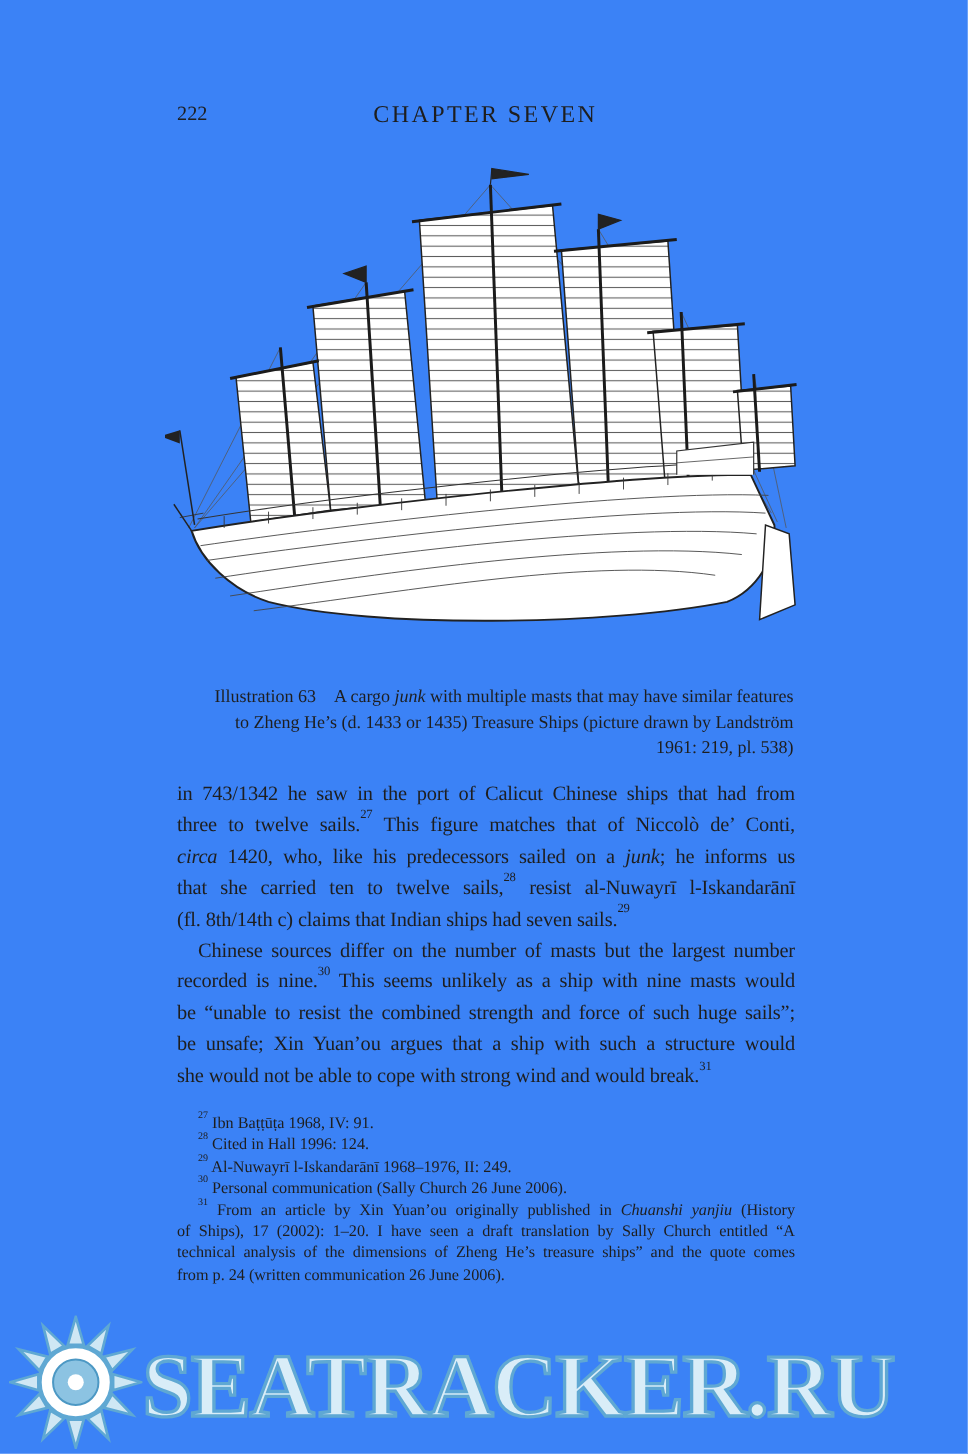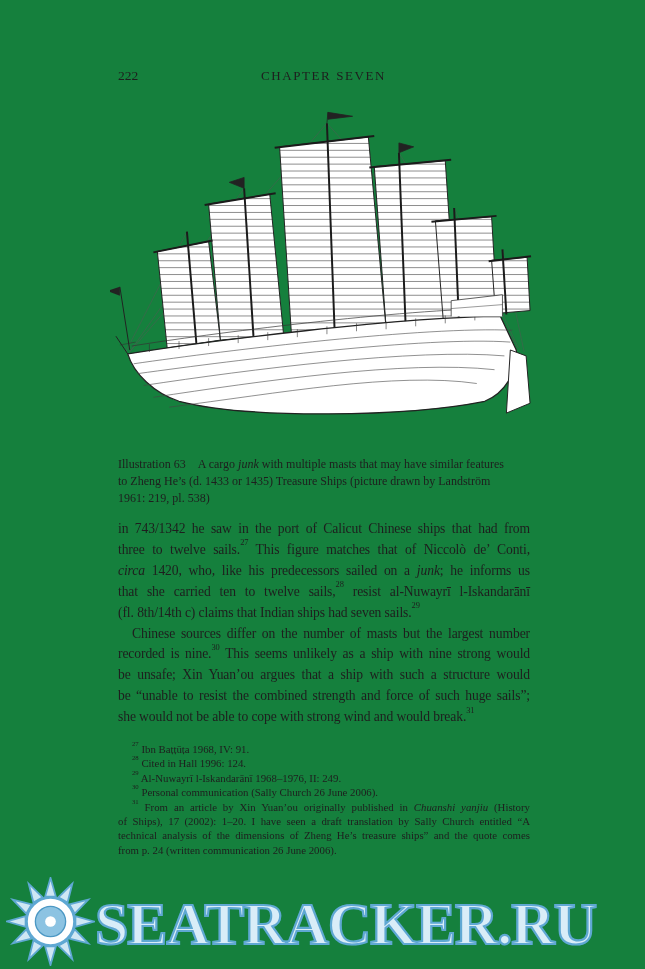--- a/index.html
+++ b/index.html
@@ -1,28 +1,28 @@
 <!DOCTYPE html>
 <html><head>
 <meta charset="utf-8">
 <style>
   html,body{margin:0;padding:0;}
   body{width:645px;height:969px;background:#ffffff;overflow:hidden;
        font-family:"Liberation Serif","DejaVu Serif",serif;color:#1e1e1e;}
-  .page{position:relative;width:645px;height:969px;background:#15803d;}
+  .page{position:relative;width:645px;height:969px;background:#3b82f6;}
 
   .pg-header{position:absolute;top:68px;left:118px;width:411px;height:18px;}
   .pagenum{position:absolute;left:0;top:0;font-size:13.5px;}
-  .chapter{display:block;text-align:center;font-size:13px;letter-spacing:1.6px;}
+  .chapter{display:block;text-align:center;font-size:16px;letter-spacing:1.6px;}
 
   .figure{position:absolute;top:104px;left:110px;width:424px;height:348px;}
   .figure svg{display:block;width:100%;height:100%;}
 
   .caption{position:absolute;top:456px;left:118px;width:411px;
-           font-size:12px;line-height:16.8px;text-align:left;}
+           font-size:12px;line-height:16.8px;text-align:right;}
 
   .bodytext{position:absolute;top:519px;left:118px;width:412px;
             font-size:13.6px;line-height:20.9px;letter-spacing:-0.1px;}
 
   .footnotes{position:absolute;top:742px;left:118px;width:412px;
              font-size:10.8px;line-height:14.4px;}
 
   .tline{white-space:nowrap;}
   .just{white-space:normal;text-align:justify;text-align-last:justify;}
   .ind{text-indent:14px;}
@@ -159,23 +159,23 @@
   <div class="bodytext">
     <div>
         <div class="tline just"><span>in 743/1342 he saw in the port of Calicut Chinese ships that had from</span></div>
         <div class="tline just"><span>three to twelve sails.</span><sup>27</sup><span> This figure matches that of Niccolò de’ Conti,</span></div>
         <div class="tline just"><span class="it">circa</span><span> 1420, who, like his predecessors sailed on a </span><span class="it">junk</span><span>; he informs us</span></div>
         <div class="tline just"><span>that she carried ten to twelve sails,</span><sup>28</sup><span> resist al-Nuwayrī l-Iskandarānī</span></div>
         <div class="tline"><span>(fl. 8th/14th c) claims that Indian ships had seven sails.</span><sup>29</sup></div>
       </div>
     <div>
         <div class="tline just ind"><span>Chinese sources differ on the number of masts but the largest number</span></div>
-        <div class="tline just"><span>recorded is nine.</span><sup>30</sup><span> This seems unlikely as a ship with nine strong would</span></div>
+        <div class="tline just"><span>recorded is nine.</span><sup>30</sup><span> This seems unlikely as a ship with nine masts would</span></div>
+        <div class="tline just"><span>be “unable to resist the combined strength and force of such huge sails”;</span></div>
         <div class="tline just"><span>be unsafe; Xin Yuan’ou argues that a ship with such a structure would</span></div>
-        <div class="tline just"><span>be “unable to resist the combined strength and force of such huge sails”;</span></div>
         <div class="tline"><span>she would not be able to cope with strong wind and would break.</span><sup>31</sup></div>
       </div>
   </div>
 
   <div class="footnotes">
       <div class="tline ind"><sup>27</sup><span> Ibn Baṭṭūṭa 1968, IV: 91.</span></div>
       <div class="tline ind"><sup>28</sup><span> Cited in Hall 1996: 124.</span></div>
       <div class="tline ind"><sup>29</sup><span> Al-Nuwayrī l-Iskandarānī 1968–1976, II: 249.</span></div>
       <div class="tline ind"><sup>30</sup><span> Personal communication (Sally Church 26 June 2006).</span></div>
       <div class="tline just ind"><sup>31</sup><span> From an article by Xin Yuan’ou originally published in </span><span class="it">Chuanshi yanjiu</span><span> (History</span></div>

